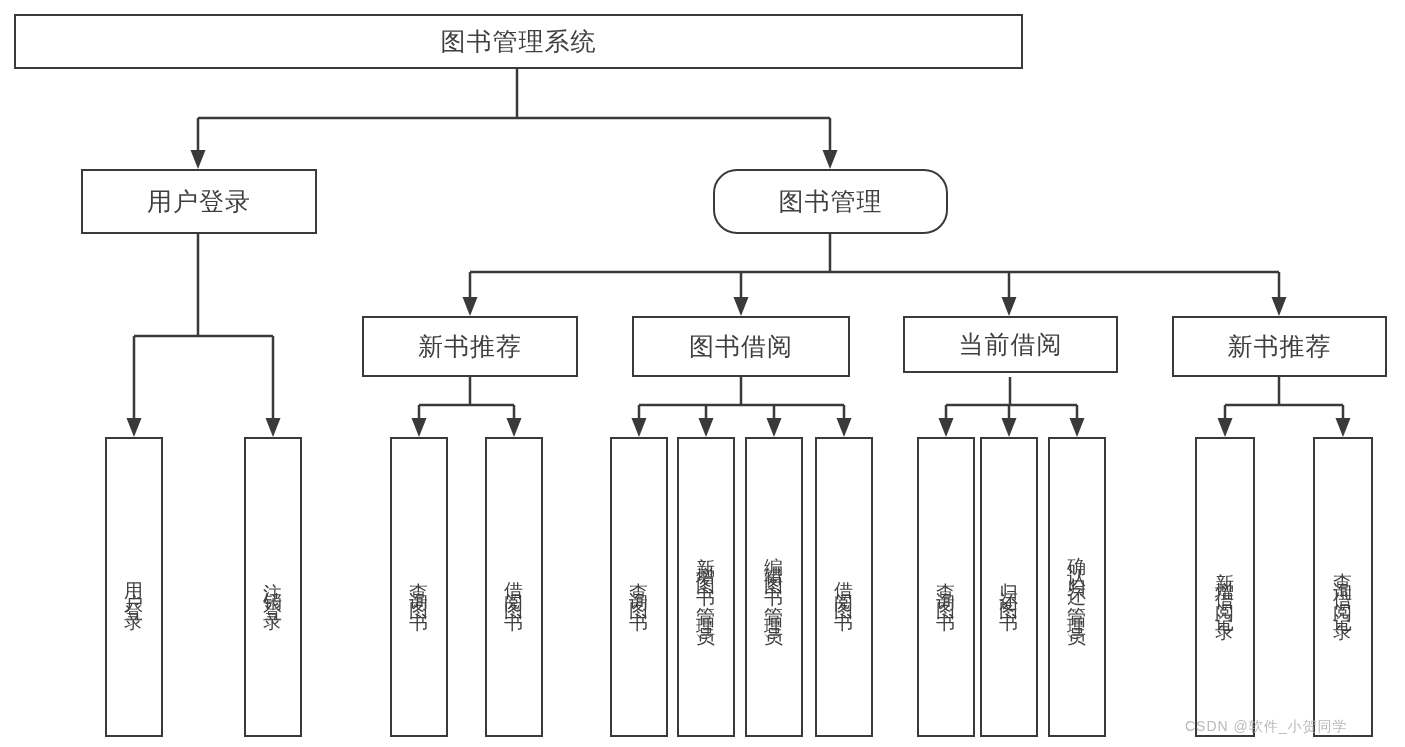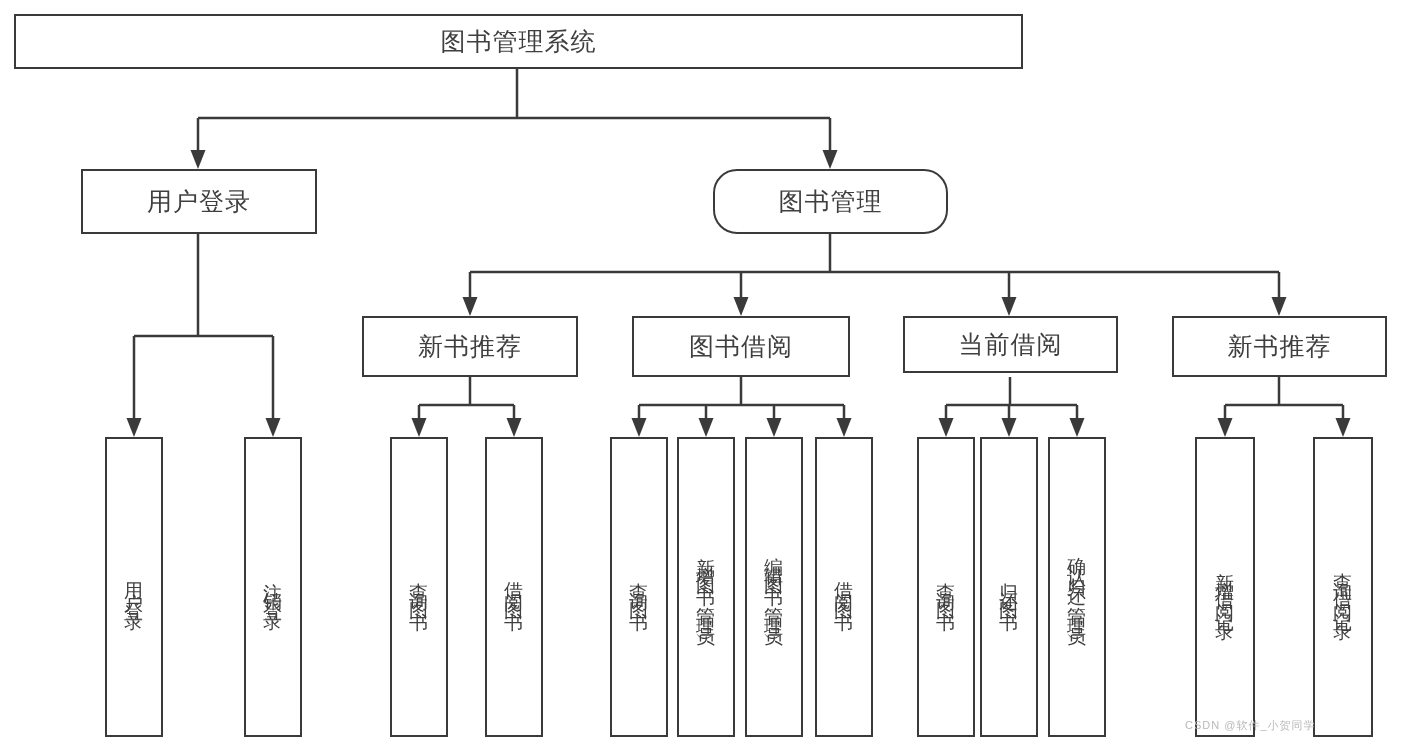--- a/index.html
+++ b/index.html
@@ -51,21 +51,21 @@
     text-orientation: mixed;
     font-size: 19px;
     letter-spacing: 10px;
     line-height: 1;
     white-space: nowrap;
   }
   .watermark {
     position: absolute;
     left: 1185px;
     top: 718px;
-    font-size: 11px;
+    font-size: 14px;
     color: #b9b9b9;
     letter-spacing: 1px;
     z-index: 2;
     white-space: nowrap;
   }
 </style>
 </head>
 <body>
 
 <div id="canvas">

